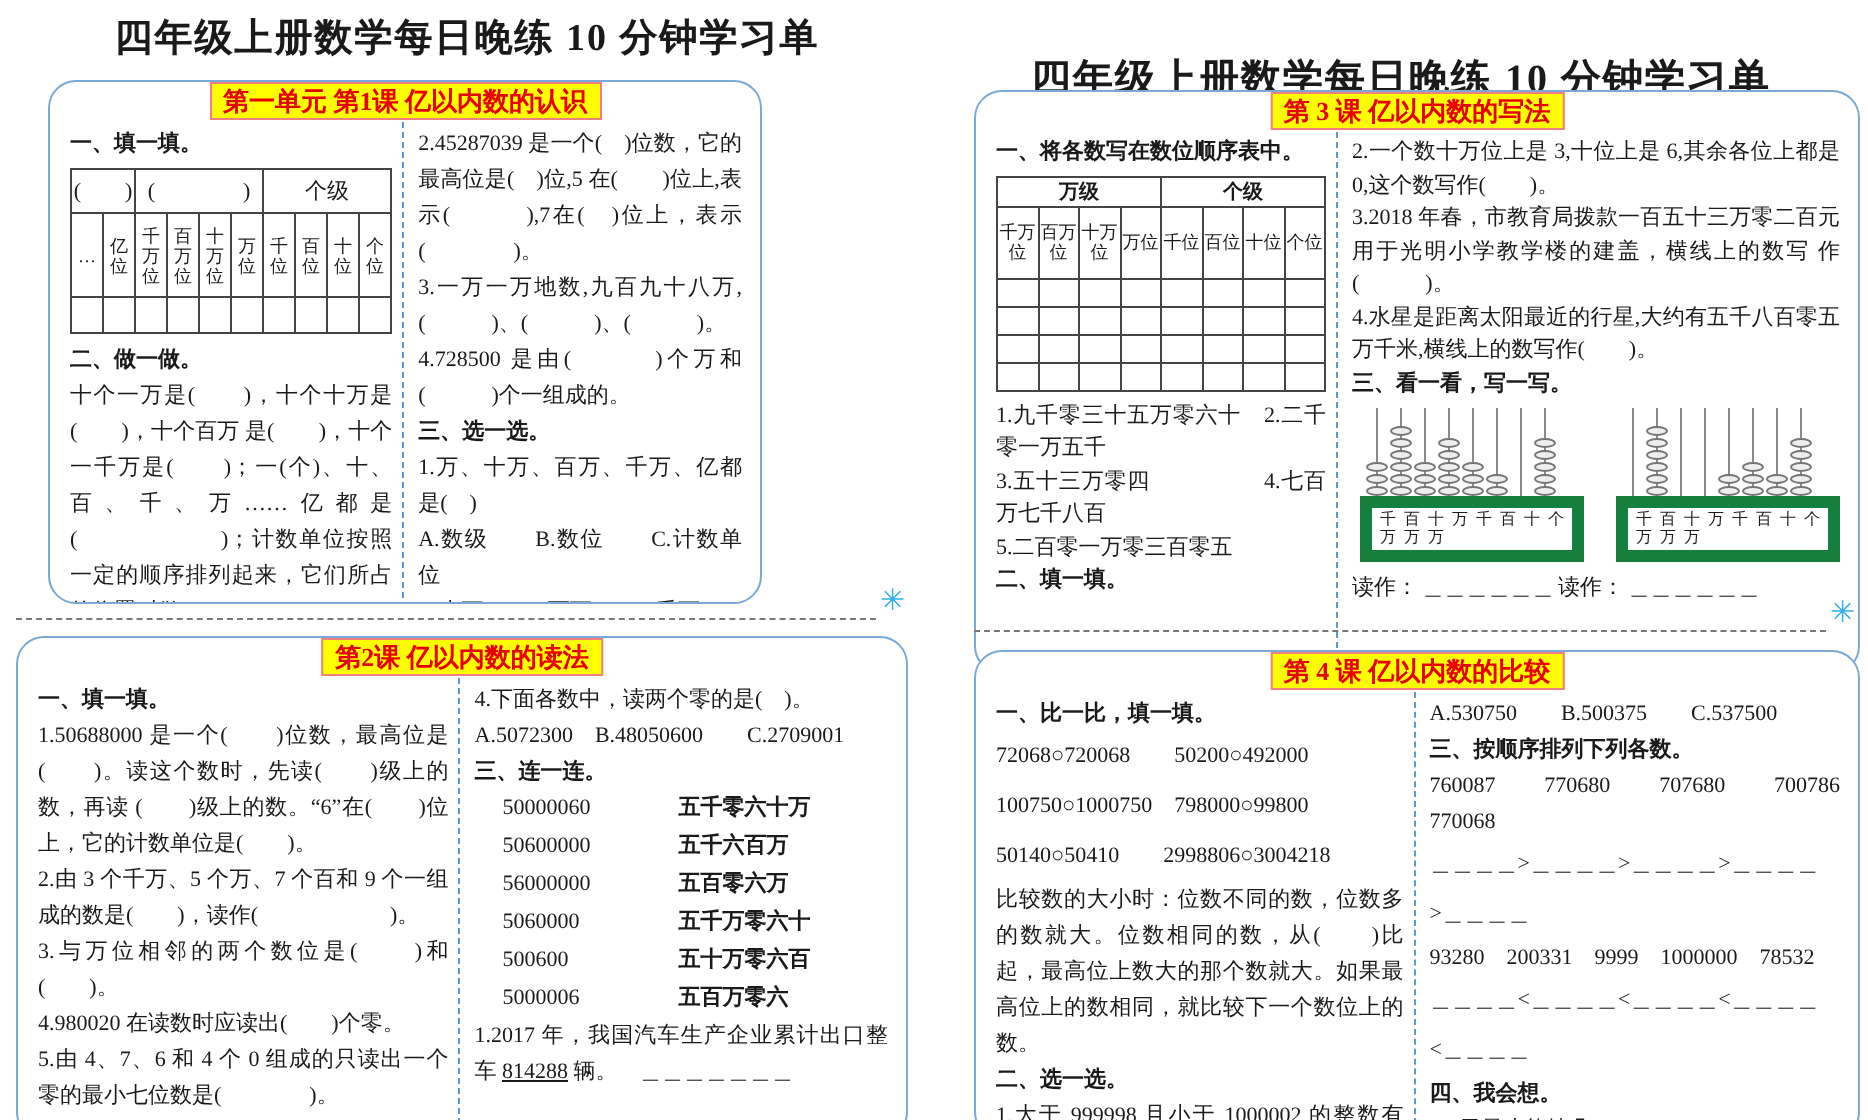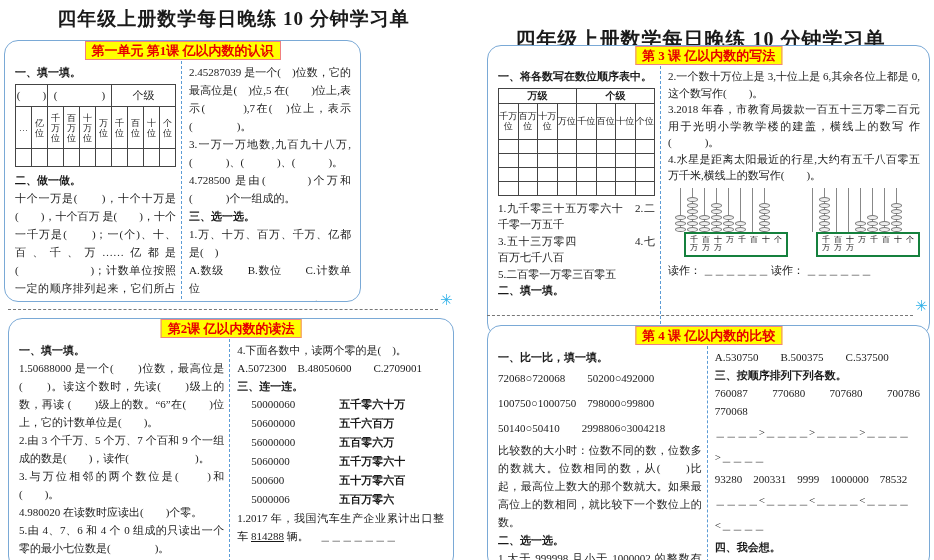--- a/index.html
+++ b/index.html
@@ -52,32 +52,32 @@
   .cut-icon { position: absolute; color: #2eb0e8; font-size: 15px; line-height: 15px;
               font-family: "DejaVu Sans", sans-serif; }
   
   .abacus-row { display: flex; gap: 16px; margin: 4px 0 2px 4px; }
   .abacus { display: inline-block; }
   .ab-rods { display: flex; align-items: flex-end; height: 44px; padding: 0 3px; }
   .ab-rod { position: relative; width: 12px; height: 44px; }
   .ab-line { position: absolute; left: 5px; top: 0; bottom: 0; width: 1px; background: #888; }
   .ab-bead { position: absolute; left: 0; width: 11px; height: 5px; border: 1px solid #777;
              border-radius: 50%; background: #eeeeee; }
-  .ab-base { display: flex; border: 2px solid #15803d; padding: 2px 2px; margin-left: 12px; }
+  .ab-base { display: flex; border: 6px solid #15803d; padding: 2px 2px; }
   .ab-label { width: 12px; font-size: 8px; line-height: 8.5px; text-align: center; word-break: break-all; }
   .rw { margin-top: 5px; }
   .rw span { margin-right: 2px; }
 </style>
 </head>
 <body>
 
 <div class="page" style="left:0;">
   <div class="page-title" style="top:6px;">四年级上册数学每日晚练 10 分钟学习单</div>
 
-  <div class="box" style="left:4px; top:40px; width:357px; height:262px;">
+  <div class="box" style="left:24px; top:40px; width:357px; height:262px;">
     <div class="banner">第一单元 第1课 亿以内数的认识</div>
     <div class="cols">
       <div class="col-l">
         <p class="ln hd">一、填一填。</p>
         <table class="pv">
           <tbody>
               <tr class="pv-head">
             <td colspan="2">(　　)</td>
             <td colspan="4">(　　　　)</td>
             <td colspan="4">个级</td>
@@ -260,20 +260,21 @@
             <p class="ln"><span>5.二百零一万零三百零五</span></p>
             <p class="ln hd"><span>二、填一填。</span></p>
         </div>
       </div>
       <div class="col-divider"></div>
       <div class="col-r">
         <div>
           <p class="ln"><span>2.一个数十万位上是 3,十位上是 6,其余各位上都是 0,这个数写作(　　)。</span></p>
             <p class="ln"><span>3.2018 年春，市教育局拨款一百五十三万零二百元用于光明小学教学楼的建盖，横线上的数写 作(　　　)。</span></p>
             <p class="ln"><span>4.水星是距离太阳最近的行星,大约有五千八百零五万千米,横线上的数写作(　　)。</span></p>
+            <p class="ln hd"><span>三、看一看，写一写。</span></p>
         </div>
         <div class="abacus-row">
           <div class="abacus">
               <div class="ab-rods">
                 <div class="ab-rod">
                   <div class="ab-line"></div>
                   <div class="ab-bead" style="bottom: 0px;"></div>
                   <div class="ab-bead" style="bottom: 6px;"></div>
                   <div class="ab-bead" style="bottom: 12px;"></div>
                 </div>

